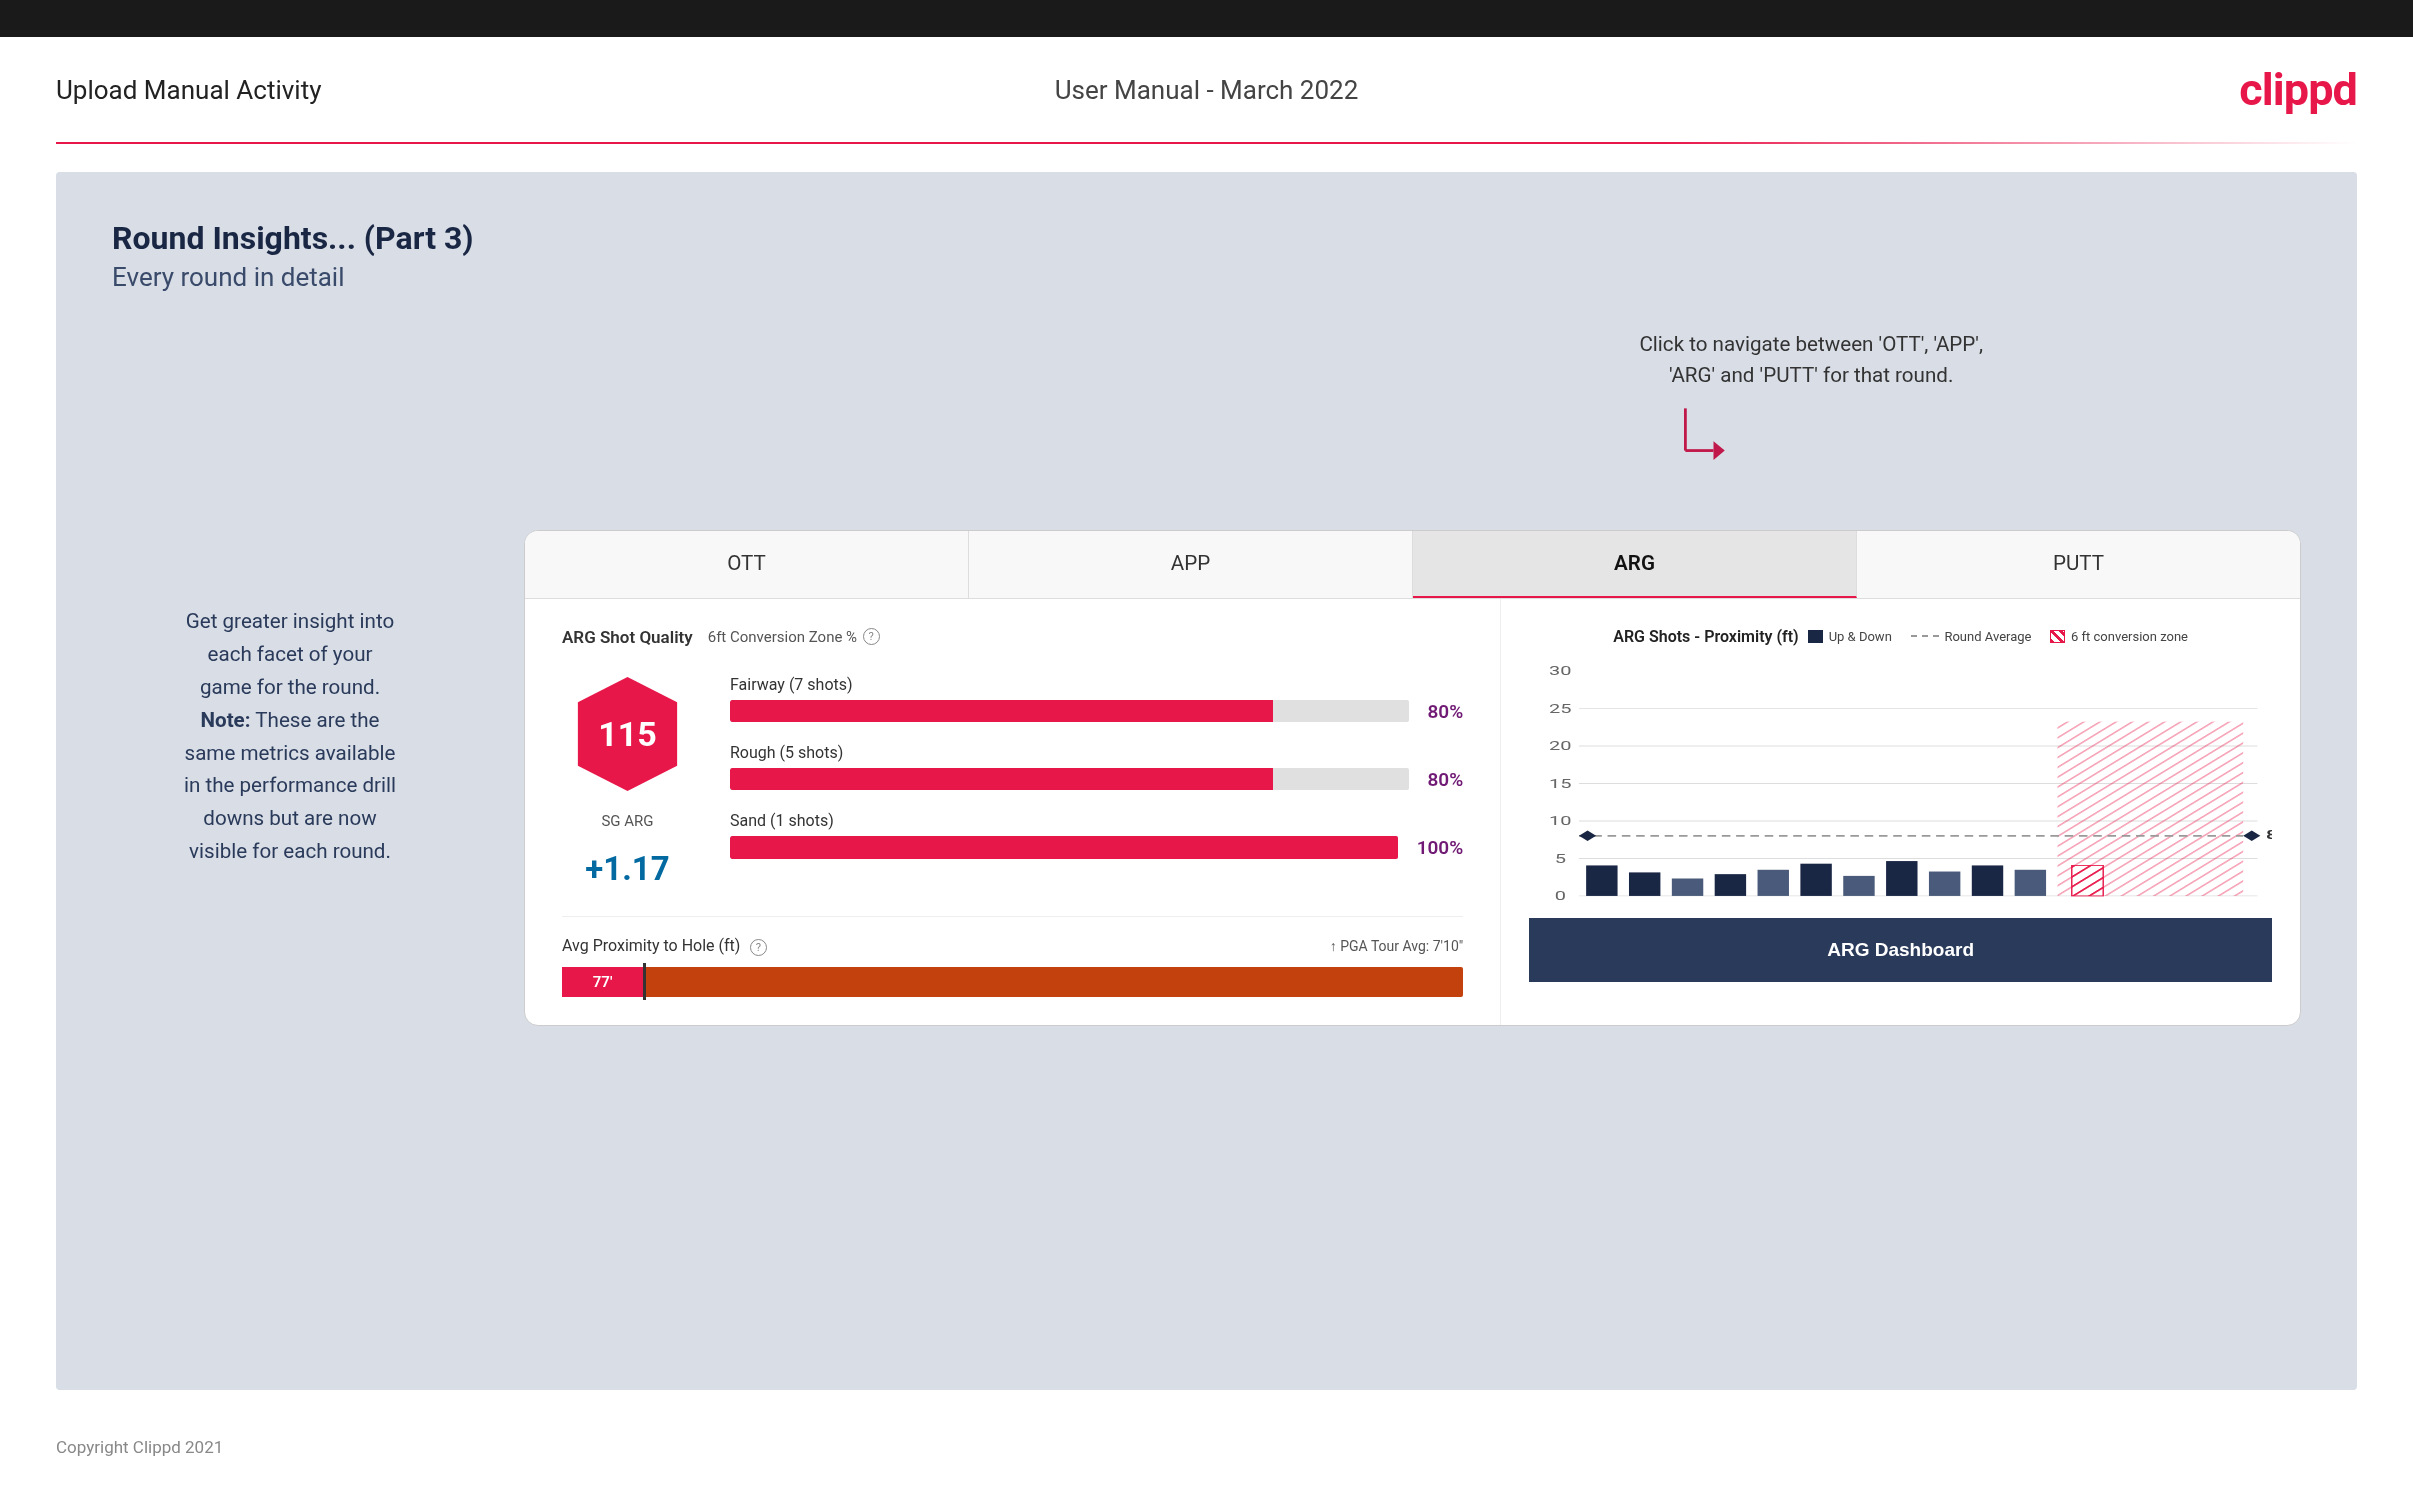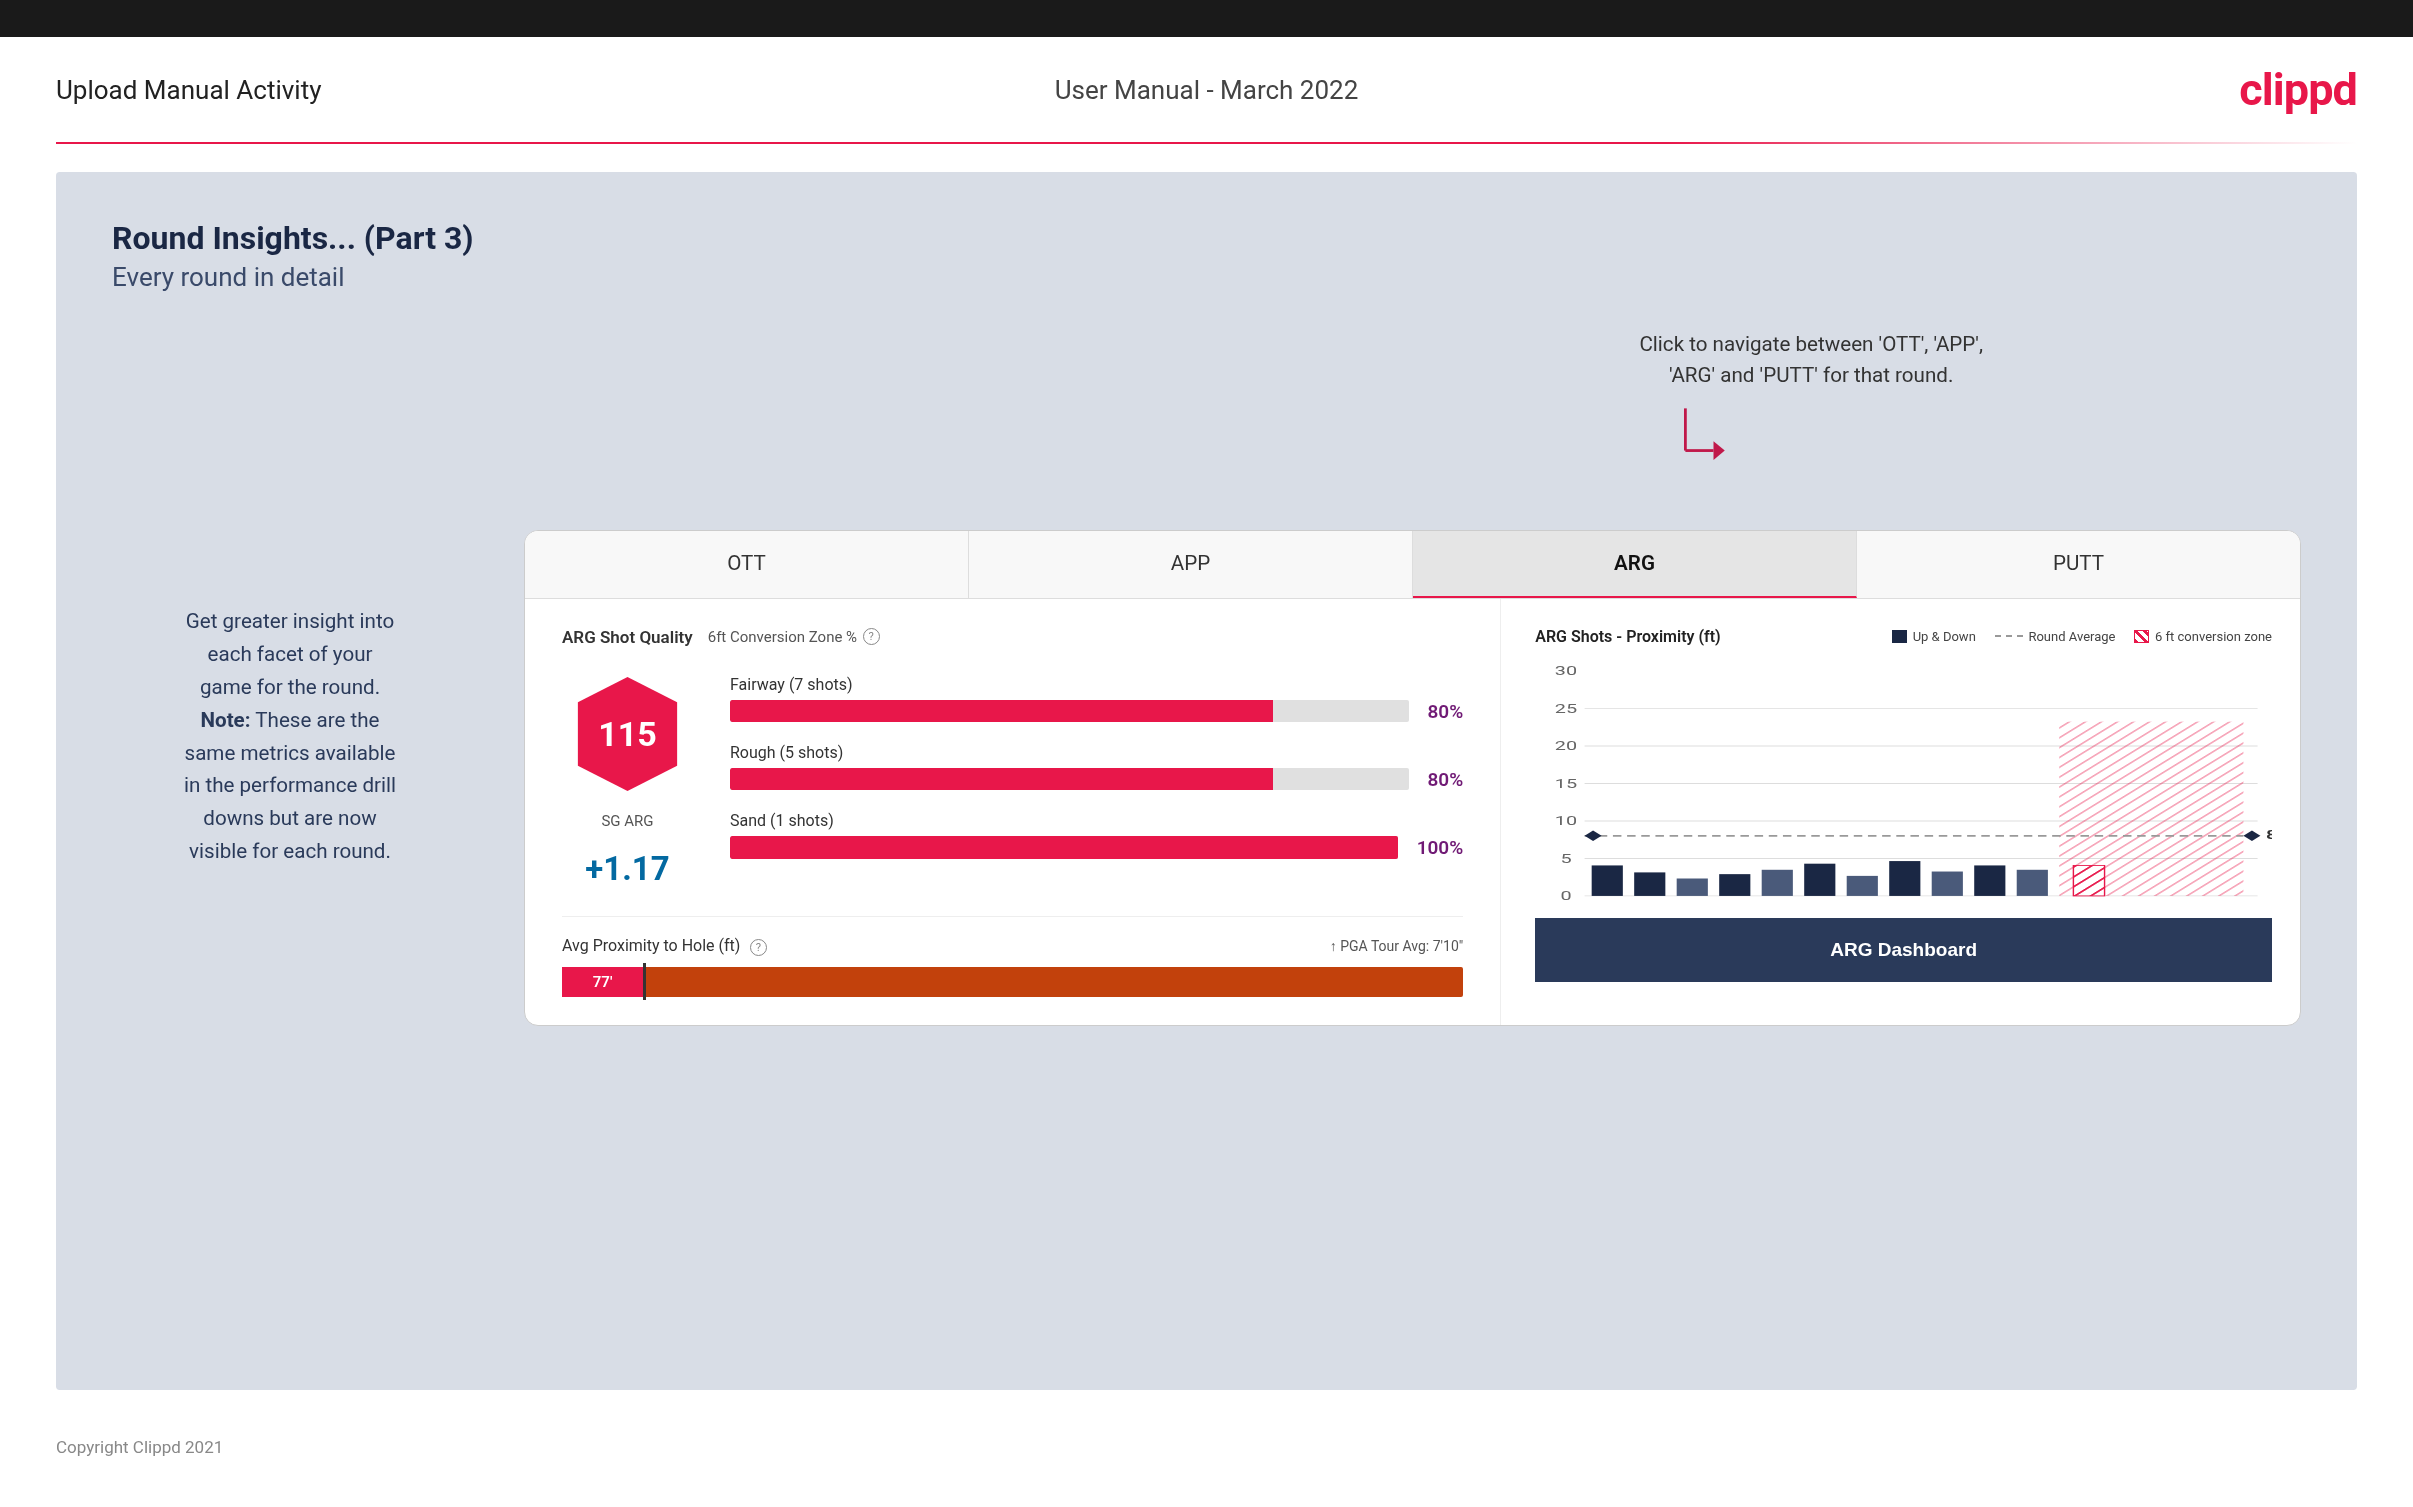--- a/index.html
+++ b/index.html
@@ -121,21 +121,21 @@
     .tab.active {
       background: #e5e5e5;
       border-bottom: 2.8px solid #e8174a;
       font-weight: 600;
       color: #111;
     }
 
     
     .card-body {
       display: flex;
-      gap: 6px;
+      gap: 0;
     }
 
     
     .left-panel {
       flex: 0 0 55%;
       padding: 28px 37px;
       border-right: 0.9px solid #eee;
     }
 
     .panel-header {
@@ -293,21 +293,21 @@
     }
 
     
     .right-panel {
       flex: 1;
       padding: 28px 28px 9.4px 28px;
     }
     .chart-header {
       display: flex;
       align-items: center;
-      justify-content: space-between;
+      justify-content: center;
       margin-bottom: 19px;
       flex-wrap: wrap;
       gap: 9.4px;
     }
     .chart-title {
       font-size: 16px;
       font-weight: 600;
       color: #222;
     }
     .chart-legend {

